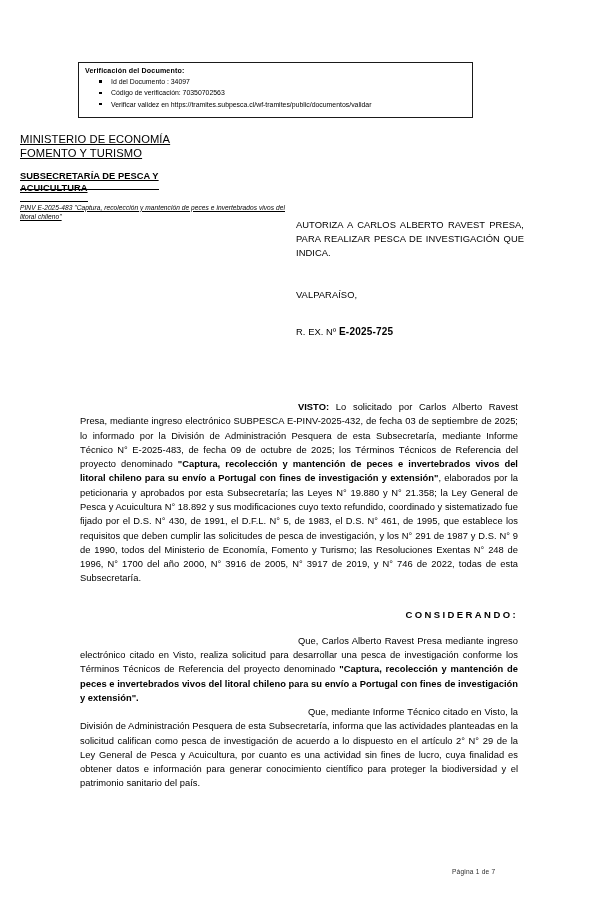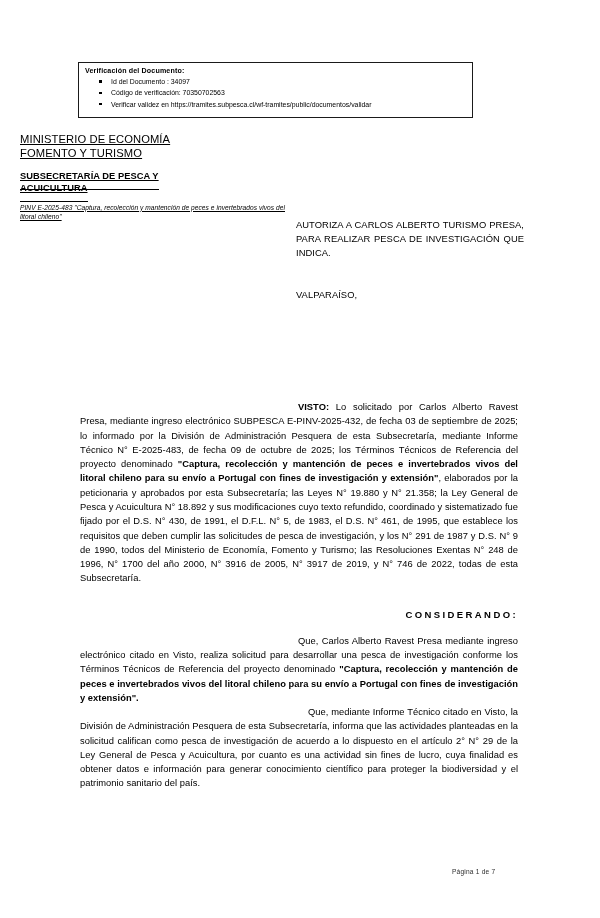--- a/index.html
+++ b/index.html
@@ -174,22 +174,23 @@
   <div class="ministry-line">MINISTERIO DE ECONOMÍA</div>
   <div class="ministry-line">FOMENTO Y TURISMO</div>
   <div id="subsec-block">
     <div class="subsec-line"><span>SUBSECRETARÍA DE PESCA Y</span></div>
     <div class="subsec-line"><span>ACUICULTURA</span></div>
   </div>
   <div id="project-ref">PINV E-2025-483 "Captura, recolección y mantención de peces e invertebrados vivos del litoral chileno"</div>
 </div>
 
 <div id="right-col">
-  <div id="doc-subject">AUTORIZA A CARLOS ALBERTO TURISMO PRESA, PARA REALIZAR PESCA DE INVESTIGACIÓN QUE INDICA.</div>
+  <div id="doc-subject">AUTORIZA A CARLOS ALBERTO RAVEST PRESA, PARA REALIZAR PESCA DE INVESTIGACIÓN QUE INDICA.</div>
   <div id="city-line">VALPARAÍSO,</div>
+  <div id="res-line"><span>R. EX. Nº </span><b>E-2025-725</b></div>
 </div>
 
 <div id="body-content">
 
   <p class="para"><span style="display:inline-block;width:218px"></span><b>VISTO:</b><span> Lo solicitado por Carlos Alberto Ravest Presa, mediante ingreso electrónico SUBPESCA E-PINV-2025-432, de fecha 03 de septiembre de 2025; lo informado por la División de Administración Pesquera de esta Subsecretaría, mediante Informe Técnico N° E-2025-483, de fecha 09 de octubre de 2025; los Términos Técnicos de Referencia del proyecto denominado </span><b>"Captura, recolección y mantención de peces e invertebrados vivos del litoral chileno para su envío a Portugal con fines de investigación y extensión"</b><span>, elaborados por la peticionaria y aprobados por esta Subsecretaría; las Leyes N° 19.880 y N° 21.358; la Ley General de Pesca y Acuicultura N° 18.892 y sus modificaciones cuyo texto refundido, coordinado y sistematizado fue fijado por el D.S. N° 430, de 1991, el D.F.L. N° 5, de 1983, el D.S. N° 461, de 1995, que establece los requisitos que deben cumplir las solicitudes de pesca de investigación, y los N° 291 de 1987 y D.S. N° 9 de 1990, todos del Ministerio de Economía, Fomento y Turismo; las Resoluciones Exentas N° 248 de 1996, N° 1700 del año 2000, N° 3916 de 2005, N° 3917 de 2019, y N° 746 de 2022, todas de esta Subsecretaría.</span></p>
 
   <div class="gap-considerando"></div>
 
   <p class="section-heading">CONSIDERANDO:</p>
 

